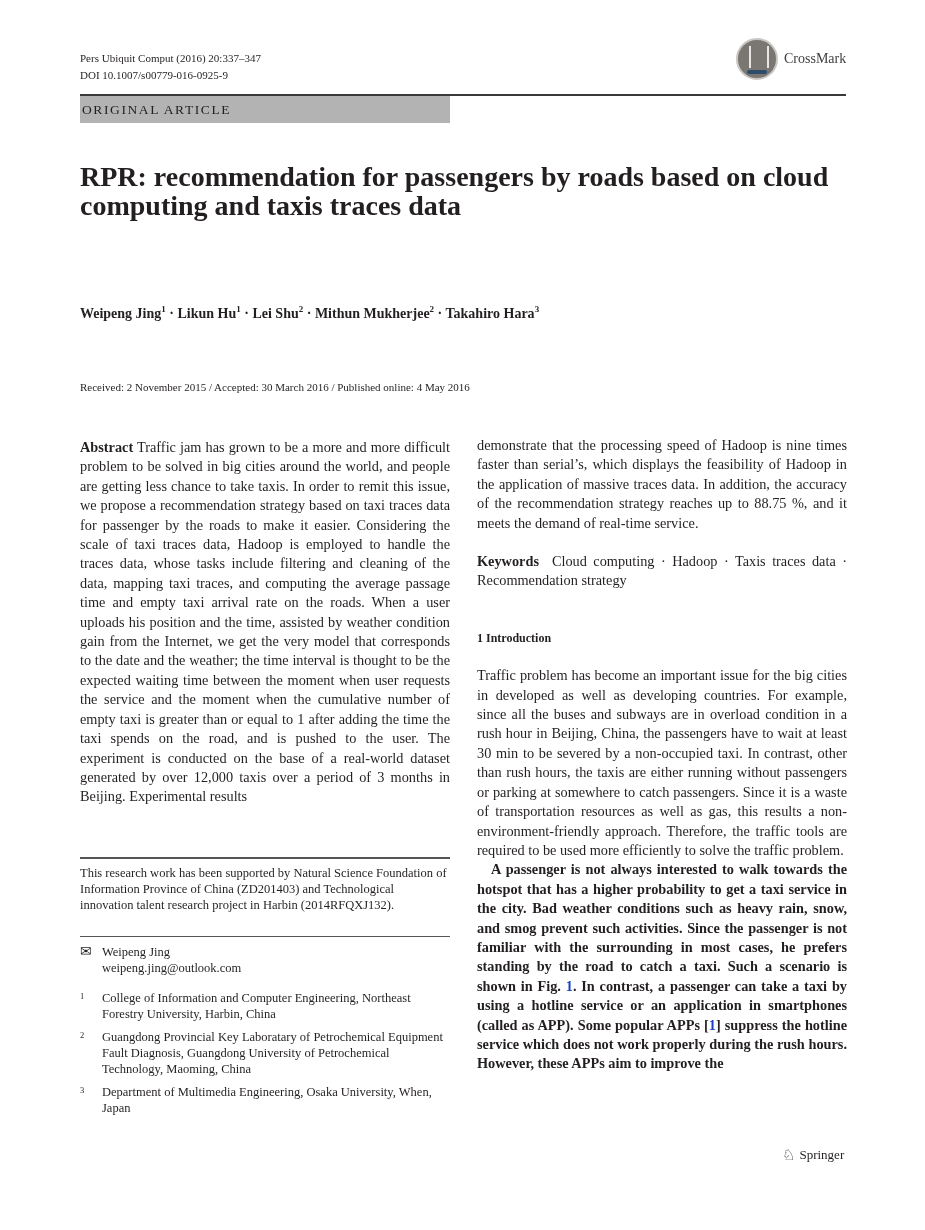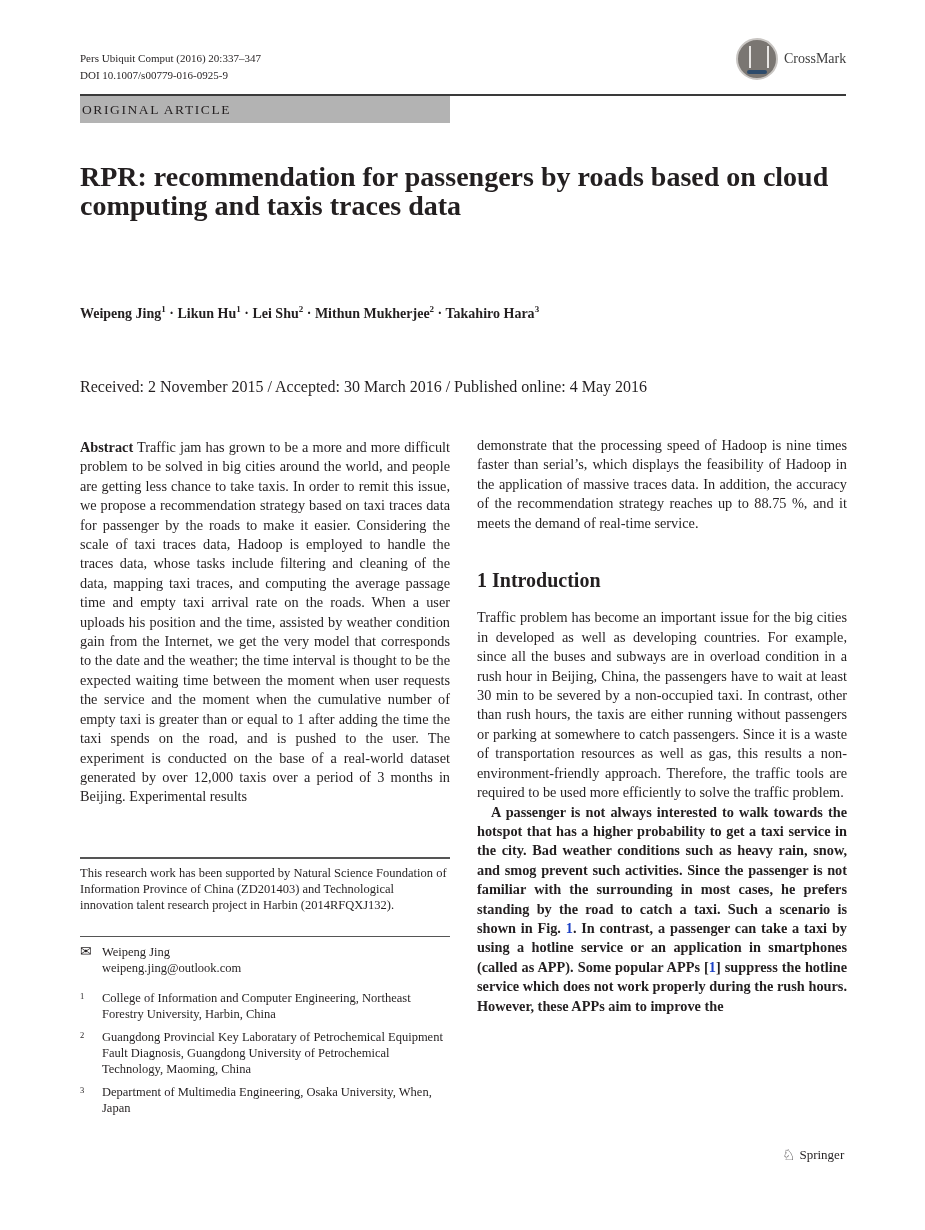--- a/index.html
+++ b/index.html
@@ -14,26 +14,26 @@
              border-left: 2px solid #e8e6e4; border-right: 2px solid #e8e6e4; }
   .cm-logo::after { content: ""; position: absolute; left: 9px; top: 30px; width: 20px; height: 4px;
              background: #2d4b6b; border-radius: 2px; }
   .cm-text { font-size: 14px; margin-left: 6px; color: #404040; }
   .rule-top { left: 80px; top: 94px; width: 766px; height: 2px; background: #3a3a3a; }
   .article-type { left: 80px; top: 96px; width: 370px; height: 27px; background: #b3b3b3;
              font-size: 13.5px; letter-spacing: 1.6px; line-height: 27px; padding-left: 2px; box-sizing: border-box; }
   .title { left: 80px; top: 162px; width: 760px; font-size: 28px; font-weight: bold; line-height: 29px; }
   .authors { left: 80px; top: 260px; font-size: 14px; font-weight: bold; margin-top: 44px; }
   .authors sup { font-size: 9px; }
-  .dates { left: 80px; top: 379px; font-size: 16px; line-height: 16.5px; }
+  .dates { left: 80px; top: 379px; font-size: 11px; line-height: 16.5px; }
   .col { font-size: 14.3px; line-height: 19.4px; text-align: justify; }
   .col-left { left: 80px; top: 438px; width: 370px; }
   .col-right { left: 477px; top: 436px; width: 370px; }
   .b { font-weight: bold; margin-top: 20px; }
-  .section-title { font-size: 20px; font-weight: bold; margin-top: 0; }
+  .section-title { font-size: 12px; font-weight: bold; margin-top: 0; }
   .link { color: #1a3fc4; }
   .indent { text-indent: 14px; font-weight: bold; }
   .rule-fn1 { left: 80px; top: 857px; width: 370px; height: 2px; background: #555; }
   .funding { left: 80px; top: 865px; width: 370px; font-size: 12.5px; line-height: 16.2px; }
   .rule-fn2 { left: 80px; top: 936px; width: 370px; height: 1px; background: #555; }
   .corr { left: 80px; top: 944px; font-size: 12.5px; line-height: 16.2px; }
   .corr-row { display: flex; }
   .mail-icon { width: 22px; font-size: 14px; line-height: 16px; }
   .affil { left: 80px; width: 370px; font-size: 12.5px; line-height: 16.2px; display: flex; }
   .affil .num { width: 22px; font-size: 8.5px; line-height: 12px; }
@@ -65,20 +65,21 @@
 <div class="abs dates">
   <div>Received: 2 November 2015 / Accepted: 30 March 2016 / Published online: 4 May 2016</div>
 </div>
 
 <div class="abs col col-left">
   <p style="margin:0"><span class="b">Abstract</span> <span>Traffic jam has grown to be a more and more difficult problem to be solved in big cities around the world, and people are getting less chance to take taxis. In order to remit this issue, we propose a recommendation strategy based on taxi traces data for passenger by the roads to make it easier. Considering the scale of taxi traces data, Hadoop is employed to handle the traces data, whose tasks include filtering and cleaning of the data, mapping taxi traces, and computing the average passage time and empty taxi arrival rate on the roads. When a user uploads his position and the time, assisted by weather condition gain from the Internet, we get the very model that corresponds to the date and the weather; the time interval is thought to be the expected waiting time between the moment when user requests the service and the moment when the cumulative number of empty taxi is greater than or equal to 1 after adding the time the taxi spends on the road, and is pushed to the user. The experiment is conducted on the base of a real-world dataset generated by over 12,000 taxis over a period of 3 months in Beijing. Experimental results</span></p>
 </div>
 
 <div class="abs col col-right">
   <p style="margin:0">demonstrate that the processing speed of Hadoop is nine times faster than serial’s, which displays the feasibility of Hadoop in the application of massive traces data. In addition, the accuracy of the recommendation strategy reaches up to 88.75 %, and it meets the demand of real-time service.</p>
+  <p style="margin:19px 0 0 0"><span class="b">Keywords</span>&nbsp; <span>Cloud computing · Hadoop · Taxis traces data · Recommendation strategy</span></p>
   <div class="section-title" style="margin-top:38px">1  Introduction</div>
   <p style="margin:18px 0 0 0">Traffic problem has become an important issue for the big cities in developed as well as developing countries. For example, since all the buses and subways are in overload condition in a rush hour in Beijing, China, the passengers have to wait at least 30 min to be severed by a non-occupied taxi. In contrast, other than rush hours, the taxis are either running without passengers or parking at somewhere to catch passengers. Since it is a waste of transportation resources as well as gas, this results a non-environment-friendly approach. Therefore, the traffic tools are required to be used more efficiently to solve the traffic problem.</p>
   <p class="indent" style="margin:0"><span>A passenger is not always interested to walk towards the hotspot that has a higher probability to get a taxi service in the city. Bad weather conditions such as heavy rain, snow, and smog prevent such activities. Since the passenger is not familiar with the surrounding in most cases, he prefers standing by the road to catch a taxi. Such a scenario is shown in Fig. </span><span class="link">1</span><span>. In contrast, a passenger can take a taxi by using a hotline service or an application in smartphones (called as APP). Some popular APPs [</span><span class="link">1</span><span>] suppress the hotline service which does not work properly during the rush hours. However, these APPs aim to improve the</span></p>
 </div>
 
 <div class="abs rule-fn1"></div>
 <div class="abs funding">This research work has been supported by Natural Science Foundation of Information Province of China (ZD201403) and Technological innovation talent research project in Harbin (2014RFQXJ132).</div>
 <div class="abs rule-fn2"></div>
 
 <div class="abs corr">

